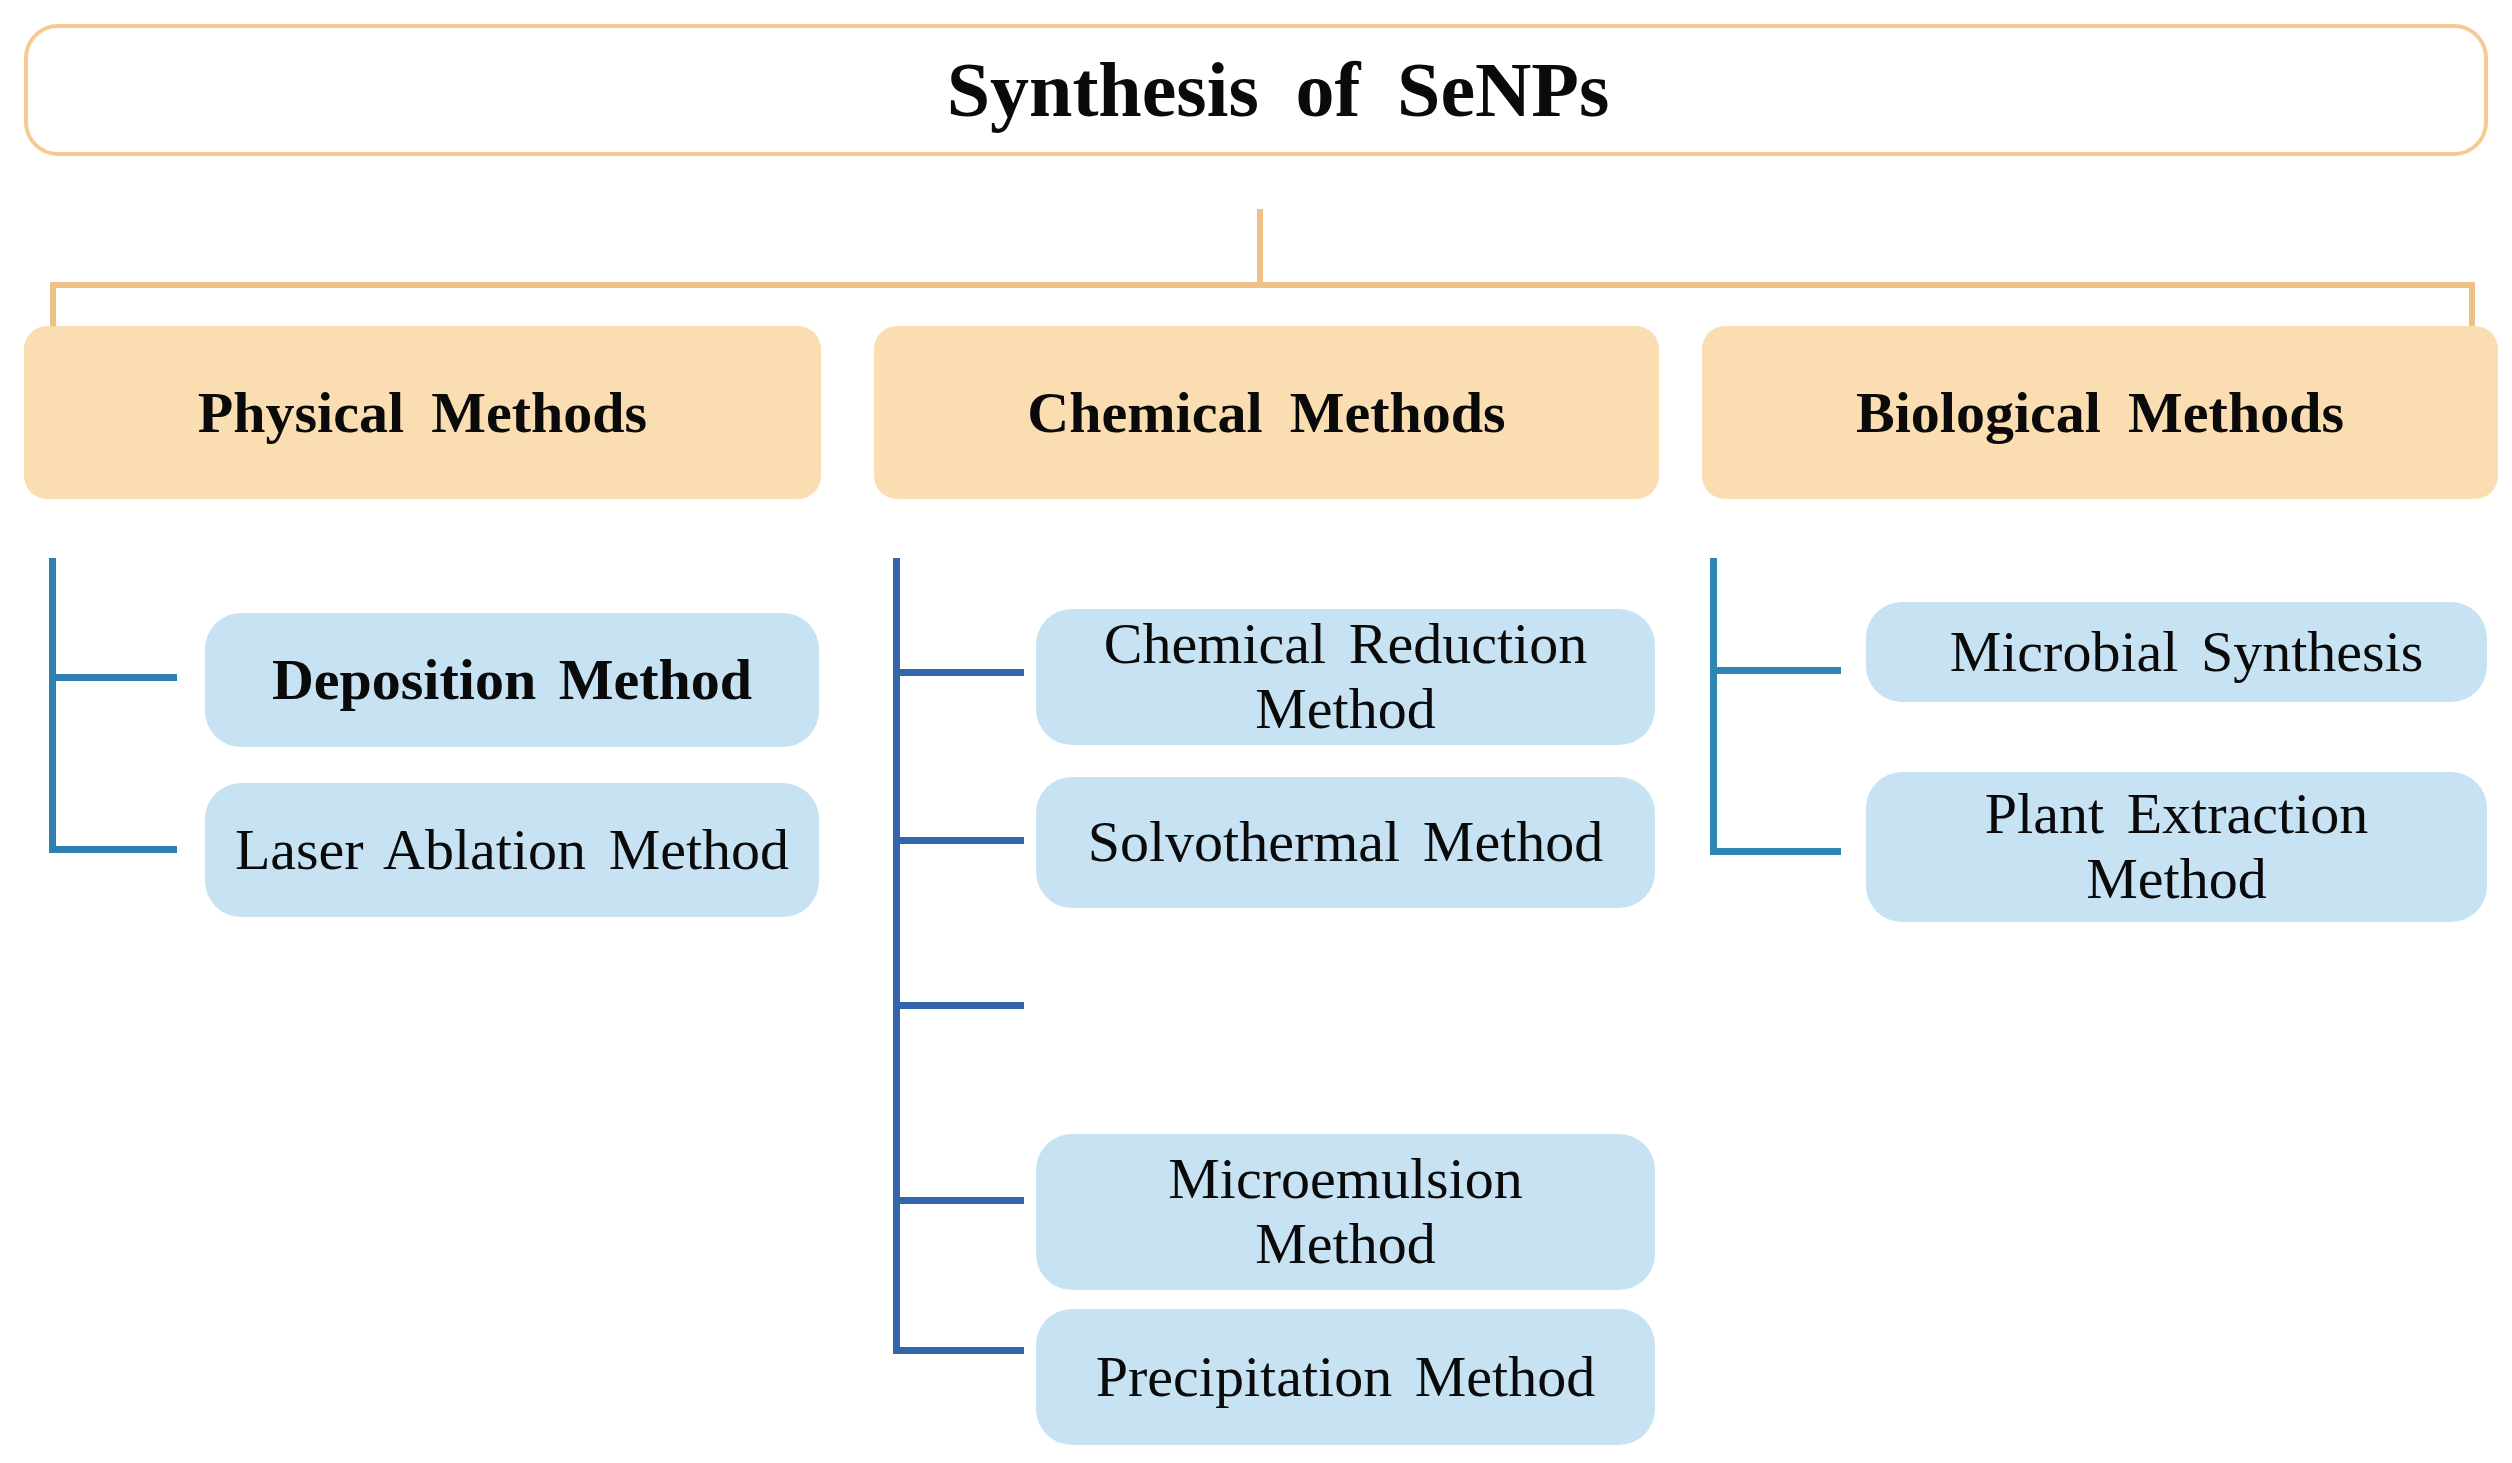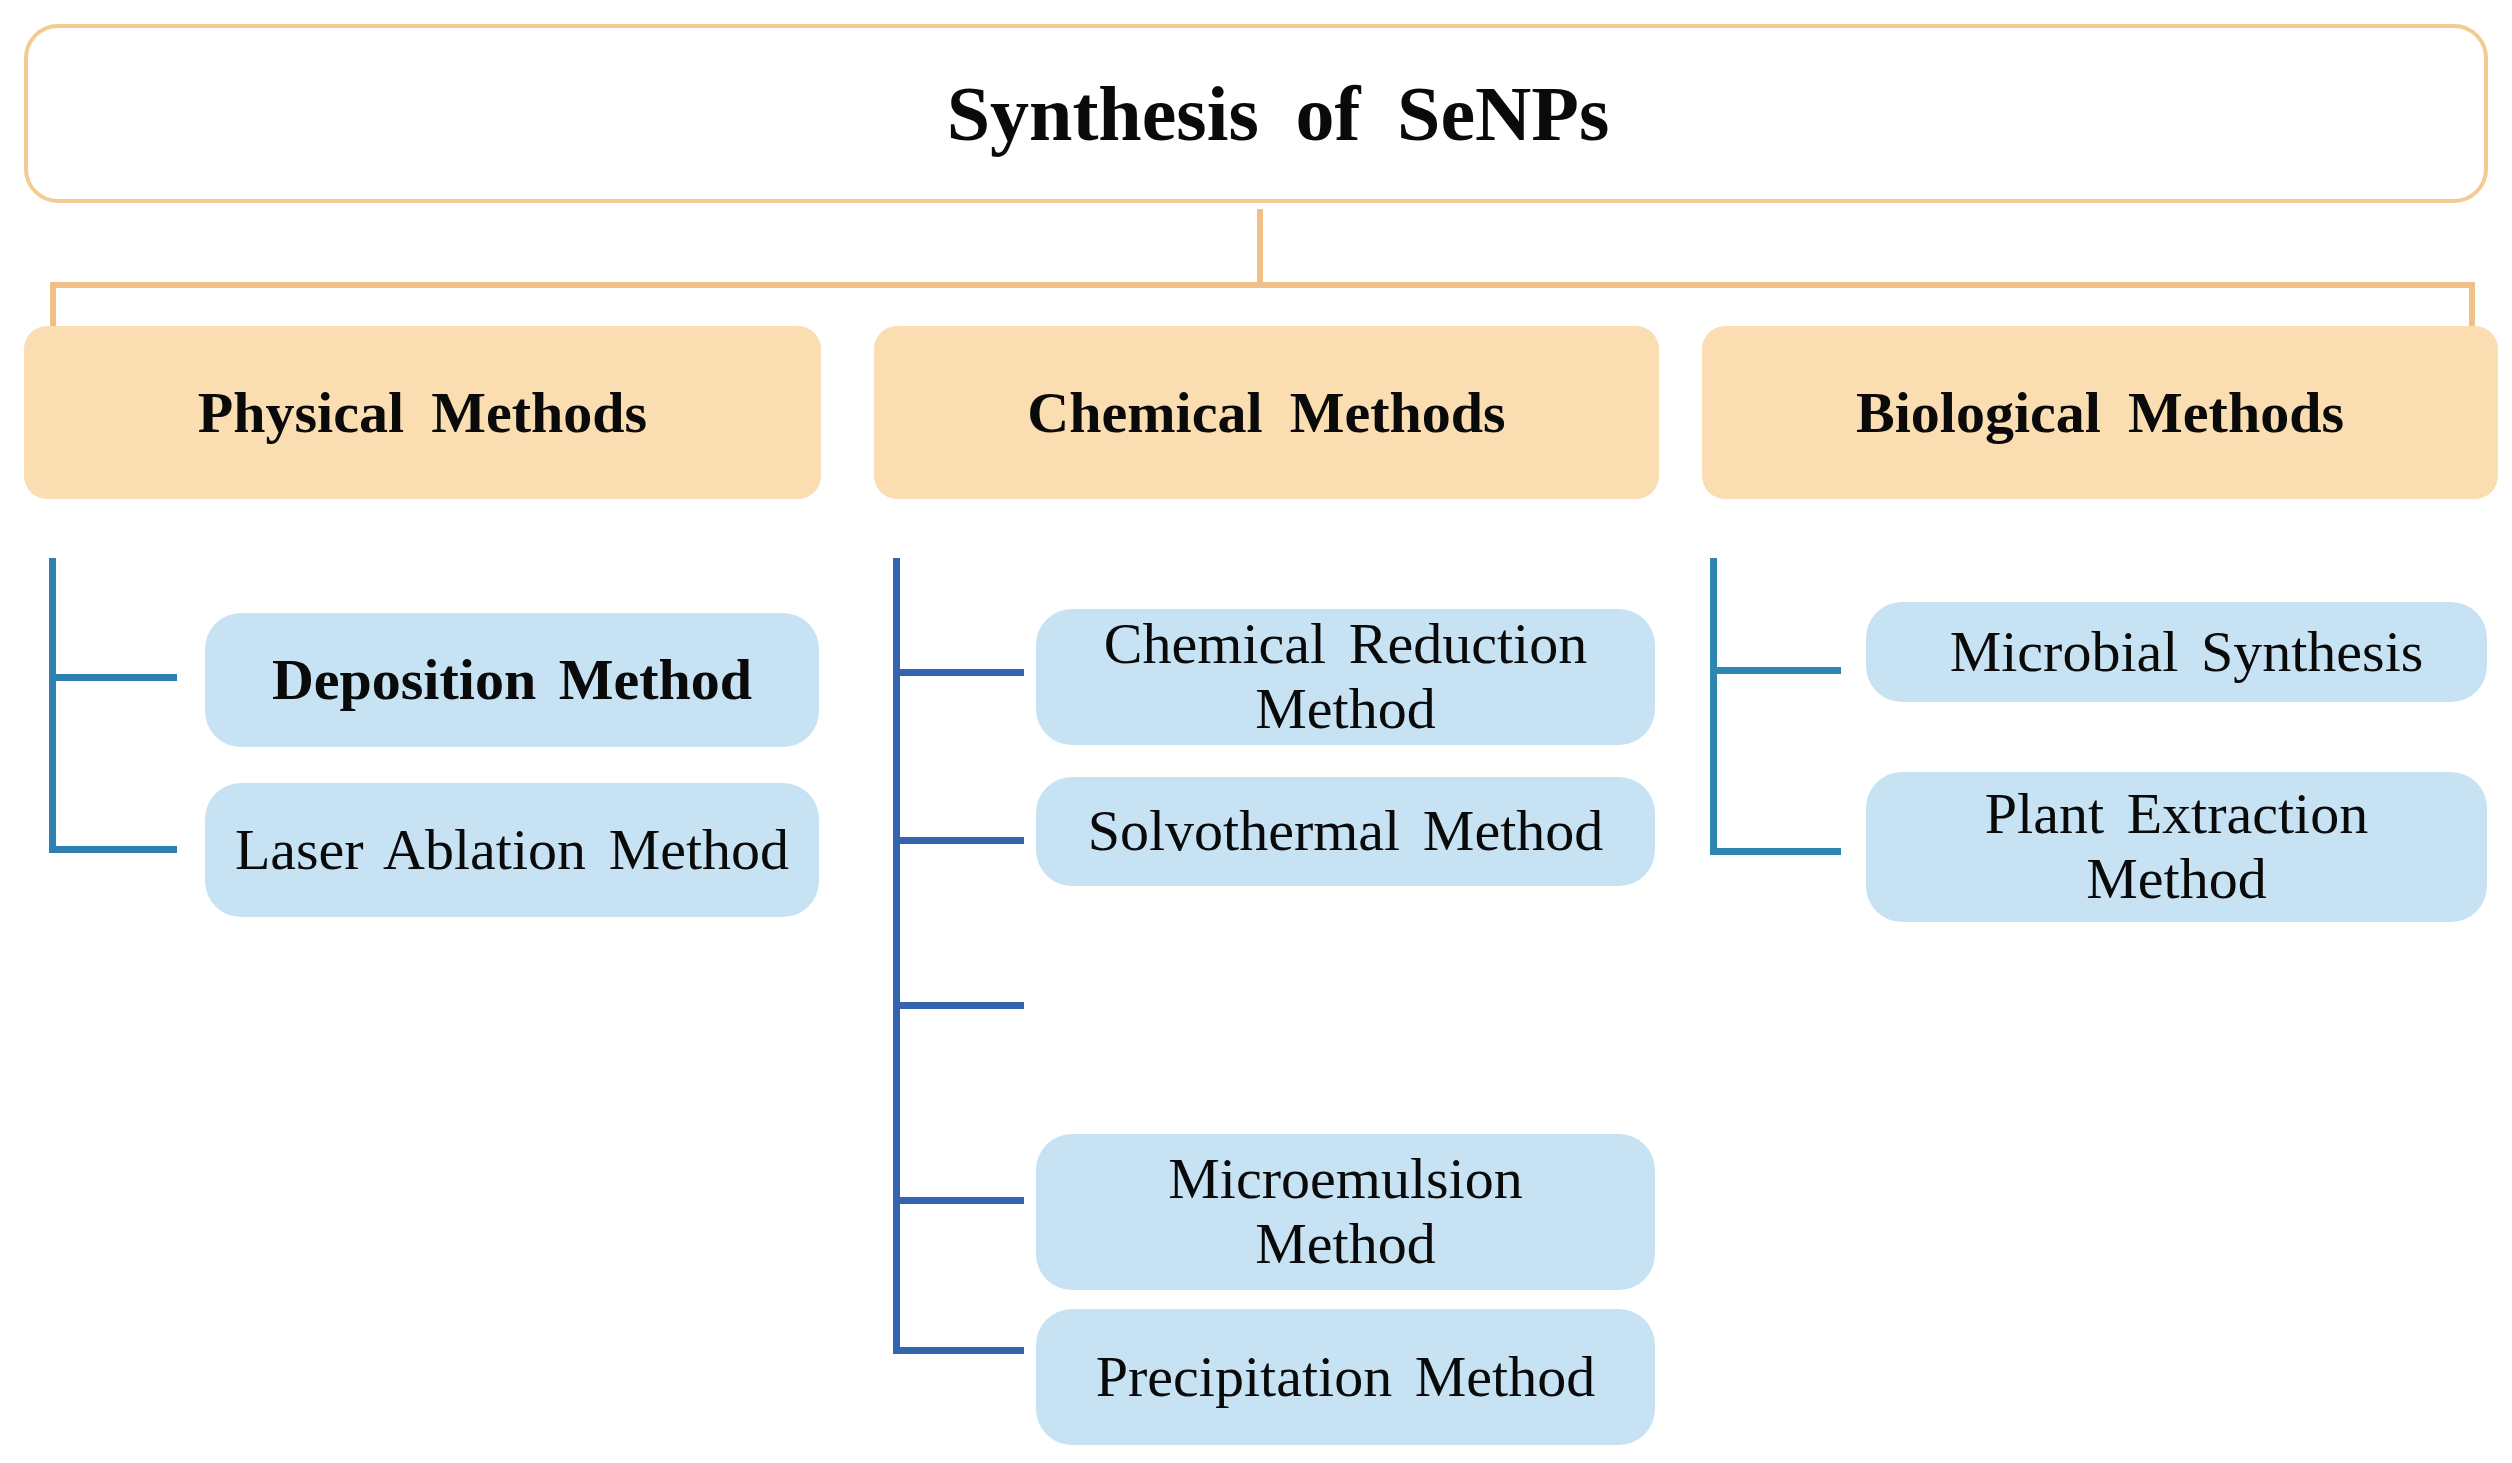--- a/index.html
+++ b/index.html
@@ -48,21 +48,21 @@
   .orange     { background: var(--connector_orange, #efc189); }
   .blue-left  { background: var(--connector_blue_left, #2e7fb2); }
   .blue-mid   { background: var(--connector_blue_middle, #3465ac); }
   .blue-right { background: var(--connector_blue_right, #2e86b2); }
 </style>
 </head>
 <body>
 
 <div class="canvas">
 
-  <div class="box title-box" style="left:24px; top:24px; width:2464px; height:179px;padding-left:44px;">
+  <div class="box title-box" style="left:24px; top:24px; width:2464px; height:132px;padding-left:44px;">
     <span class="label">Synthesis of SeNPs</span>
   </div>
 
   <div class="line orange" style="left:1257px; top:209px; width:5.7px; height:77px;"></div>
   <div class="line orange" style="left:50px; top:282px; width:2425px; height:5.7px;"></div>
   <div class="line orange" style="left:50px; top:282px; width:5.7px; height:45px;"></div>
   <div class="line orange" style="left:2469px; top:282px; width:5.7px; height:45px;"></div>
 
   <div class="box cat" style="left:24px; top:326px; width:797px; height:173px;">
     <span class="label">Physical Methods</span>
@@ -89,21 +89,21 @@
   <div class="line blue-mid" style="left:893px; top:669px; width:131px; height:7.3px;"></div>
   <div class="line blue-mid" style="left:893px; top:837px; width:131px; height:7.3px;"></div>
   <div class="line blue-mid" style="left:893px; top:1002px; width:131px; height:7.3px;"></div>
   <div class="line blue-mid" style="left:893px; top:1197px; width:131px; height:7.3px;"></div>
   <div class="line blue-mid" style="left:893px; top:1347px; width:131px; height:7.3px;"></div>
 
   <div class="box child" style="left:1036px; top:609px; width:619px; height:136px;">
     <span class="label">Chemical Reduction
 Method</span>
   </div>
-  <div class="box child" style="left:1036px; top:777px; width:619px; height:109px;text-align:center;">
+  <div class="box child" style="left:1036px; top:777px; width:619px; height:131px;text-align:center;">
     <span class="label">Solvothermal Method</span>
   </div>
   <div class="box child" style="left:1036px; top:1134px; width:619px; height:156px;">
     <span class="label">Microemulsion
 Method</span>
   </div>
   <div class="box child" style="left:1036px; top:1309px; width:619px; height:136px;">
     <span class="label">Precipitation Method</span>
   </div>
 

